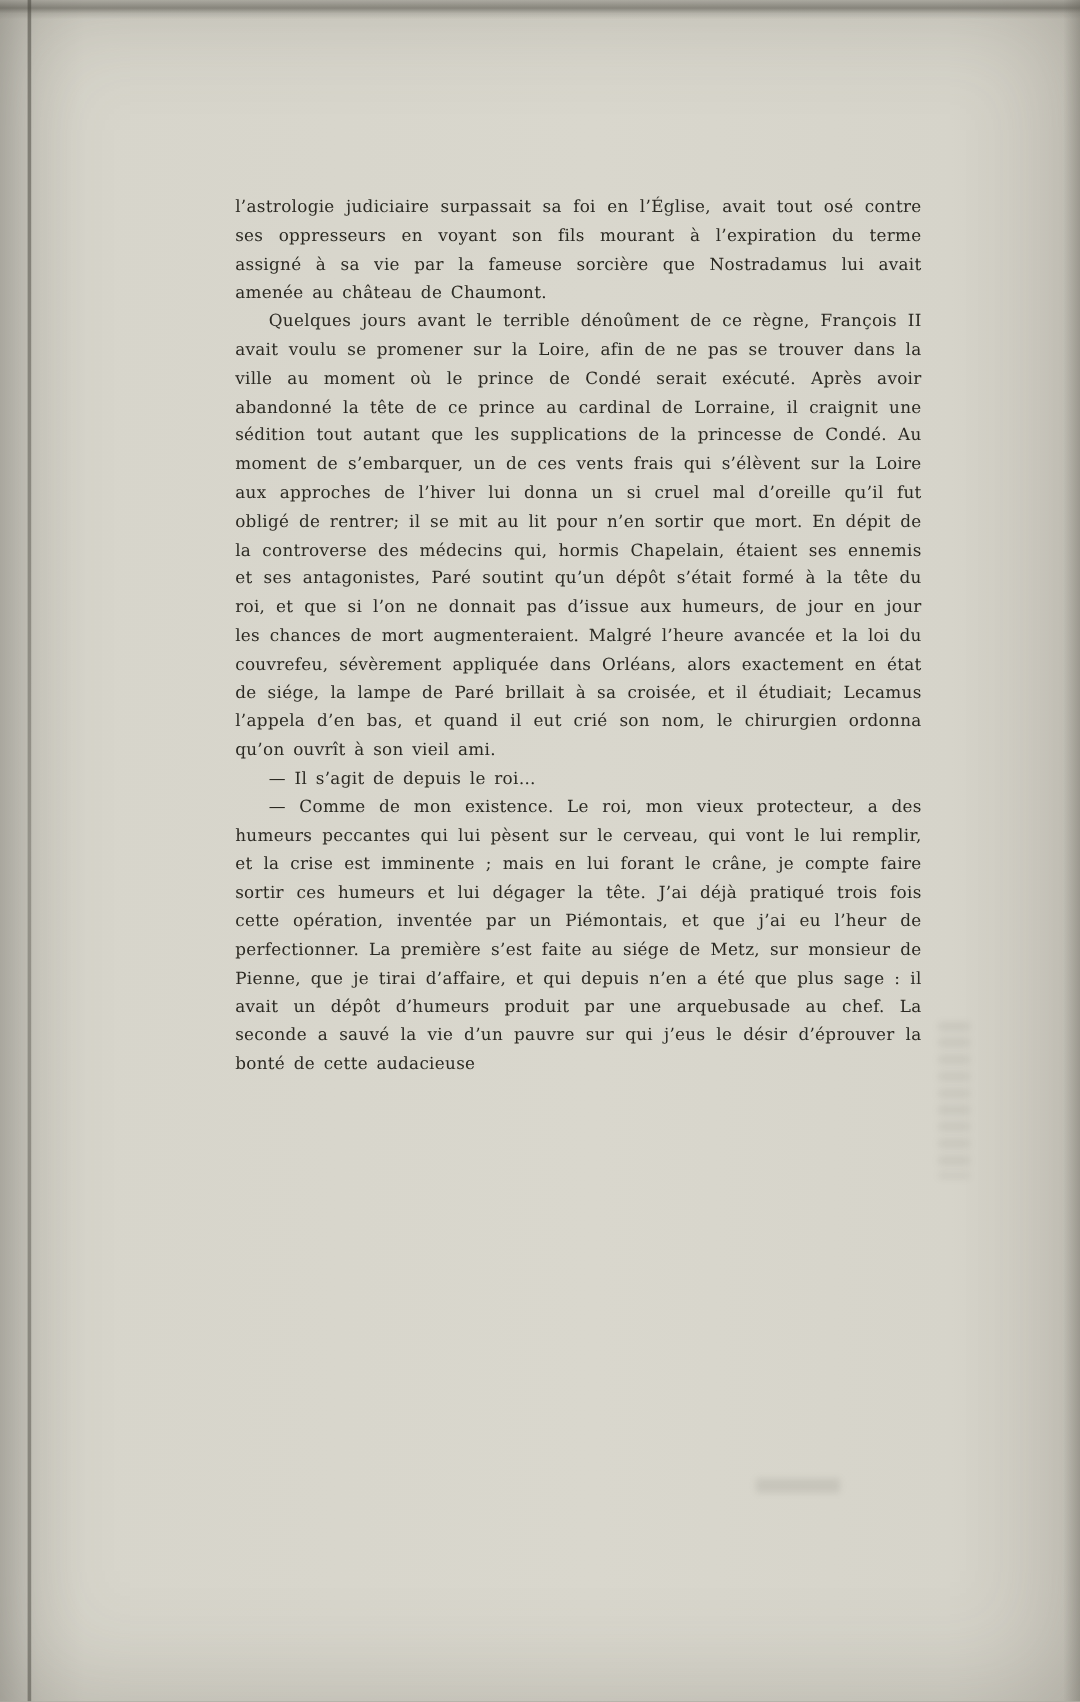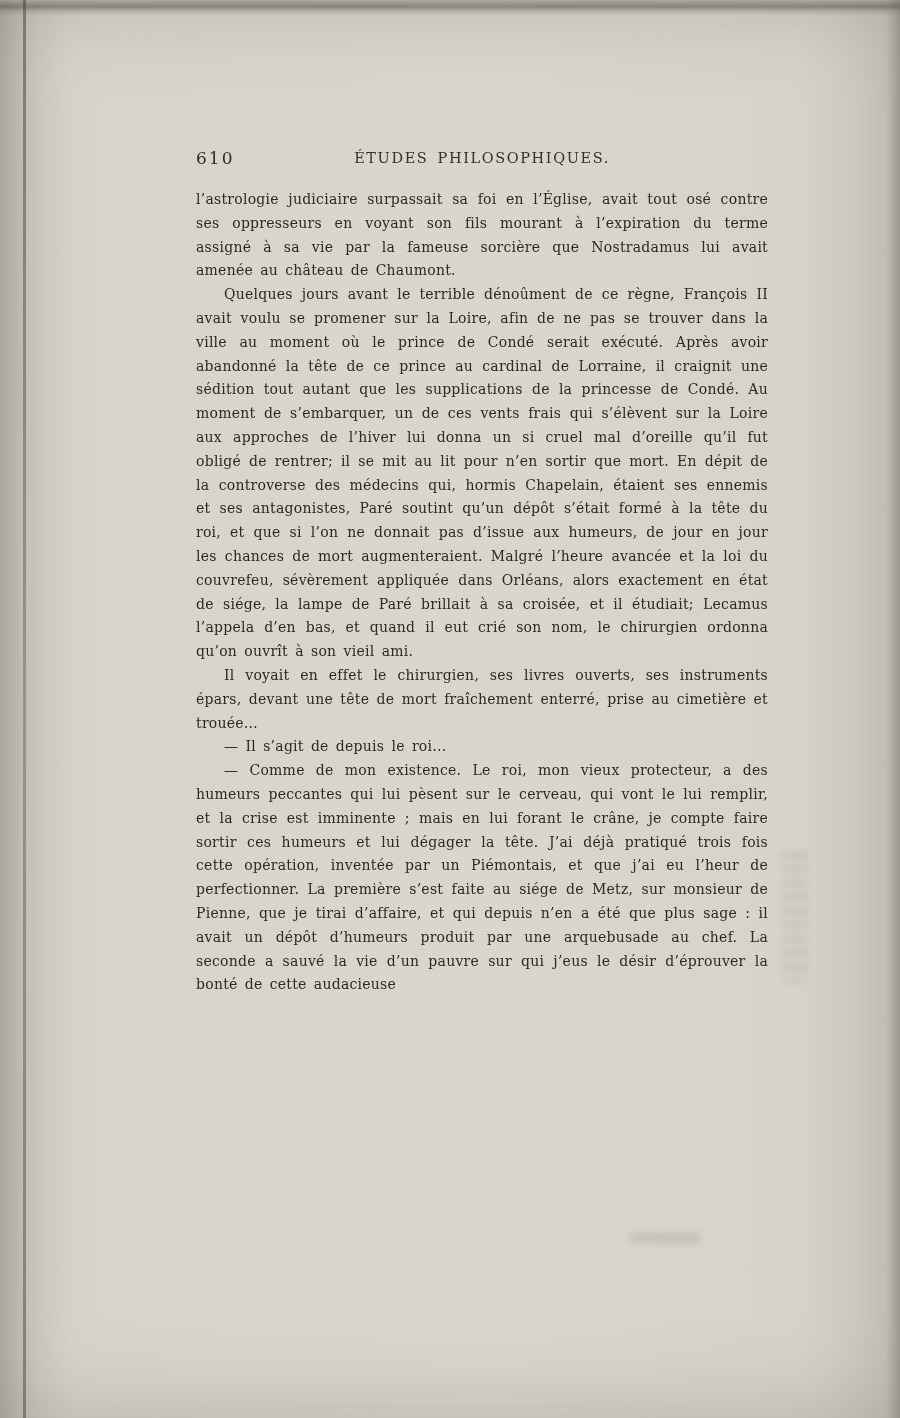--- a/index.html
+++ b/index.html
@@ -125,26 +125,21 @@
 <body>
 
 <div class="scan">
   <div class="edge-top"></div>
   <div class="edge-left-line"></div>
   <div class="edge-right"></div>
   <div class="ghost-smudge"></div>
   <div class="ghost-smudge-bottom"></div>
 
   <div class="page-content">
-    <div class="header">
-      <span class="pagenum">610</span>
-      <span class="running-title">ÉTUDES PHILOSOPHIQUES.</span>
-    </div>
 
     <div class="body-text">
       <p class="noindent">l’astrologie judiciaire surpassait sa foi en l’Église, avait tout osé contre ses oppresseurs en voyant son fils mourant à l’expiration du terme assigné à sa vie par la fameuse sorcière que Nostradamus lui avait amenée au château de Chaumont.</p>
       <p>Quelques jours avant le terrible dénoûment de ce règne, François II avait voulu se promener sur la Loire, afin de ne pas se trouver dans la ville au moment où le prince de Condé serait exécuté. Après avoir abandonné la tête de ce prince au cardinal de Lorraine, il craignit une sédition tout autant que les supplications de la princesse de Condé. Au moment de s’embarquer, un de ces vents frais qui s’élèvent sur la Loire aux approches de l’hiver lui donna un si cruel mal d’oreille qu’il fut obligé de rentrer; il se mit au lit pour n’en sortir que mort. En dépit de la controverse des médecins qui, hormis Chapelain, étaient ses ennemis et ses antagonistes, Paré soutint qu’un dépôt s’était formé à la tête du roi, et que si l’on ne donnait pas d’issue aux humeurs, de jour en jour les chances de mort augmenteraient. Malgré l’heure avancée et la loi du couvrefeu, sévèrement appliquée dans Orléans, alors exactement en état de siége, la lampe de Paré brillait à sa croisée, et il étudiait; Lecamus l’appela d’en bas, et quand il eut crié son nom, le chirurgien ordonna qu’on ouvrît à son vieil ami.</p>
-      <p>Il voyait en effet le chirurgien, ses livres ouverts, ses instruments épars, devant une tête de mort fraîchement enterré, prise au cimetière et trouée…</p>
       <p>— Il s’agit de depuis le roi…</p>
       <p>— Comme de mon existence. Le roi, mon vieux protecteur, a des humeurs peccantes qui lui pèsent sur le cerveau, qui vont le lui remplir, et la crise est imminente ; mais en lui forant le crâne, je compte faire sortir ces humeurs et lui dégager la tête. J’ai déjà pratiqué trois fois cette opération, inventée par un Piémontais, et que j’ai eu l’heur de perfectionner. La première s’est faite au siége de Metz, sur monsieur de Pienne, que je tirai d’affaire, et qui depuis n’en a été que plus sage : il avait un dépôt d’humeurs produit par une arquebusade au chef. La seconde a sauvé la vie d’un pauvre sur qui j’eus le désir d’éprouver la bonté de cette audacieuse</p>
     </div>
   </div>
 </div>
 
 </body></html>

